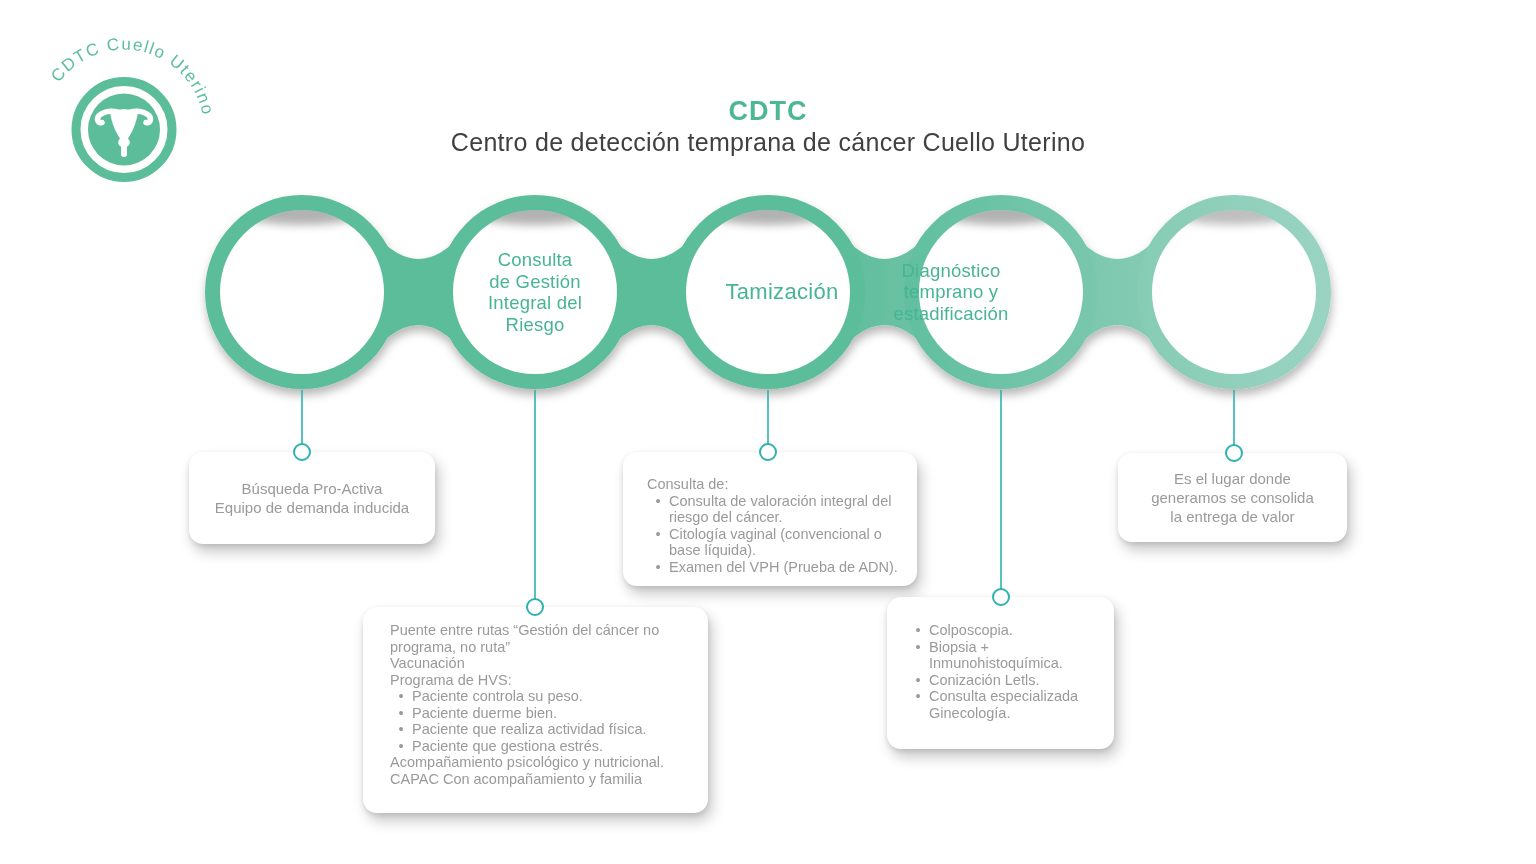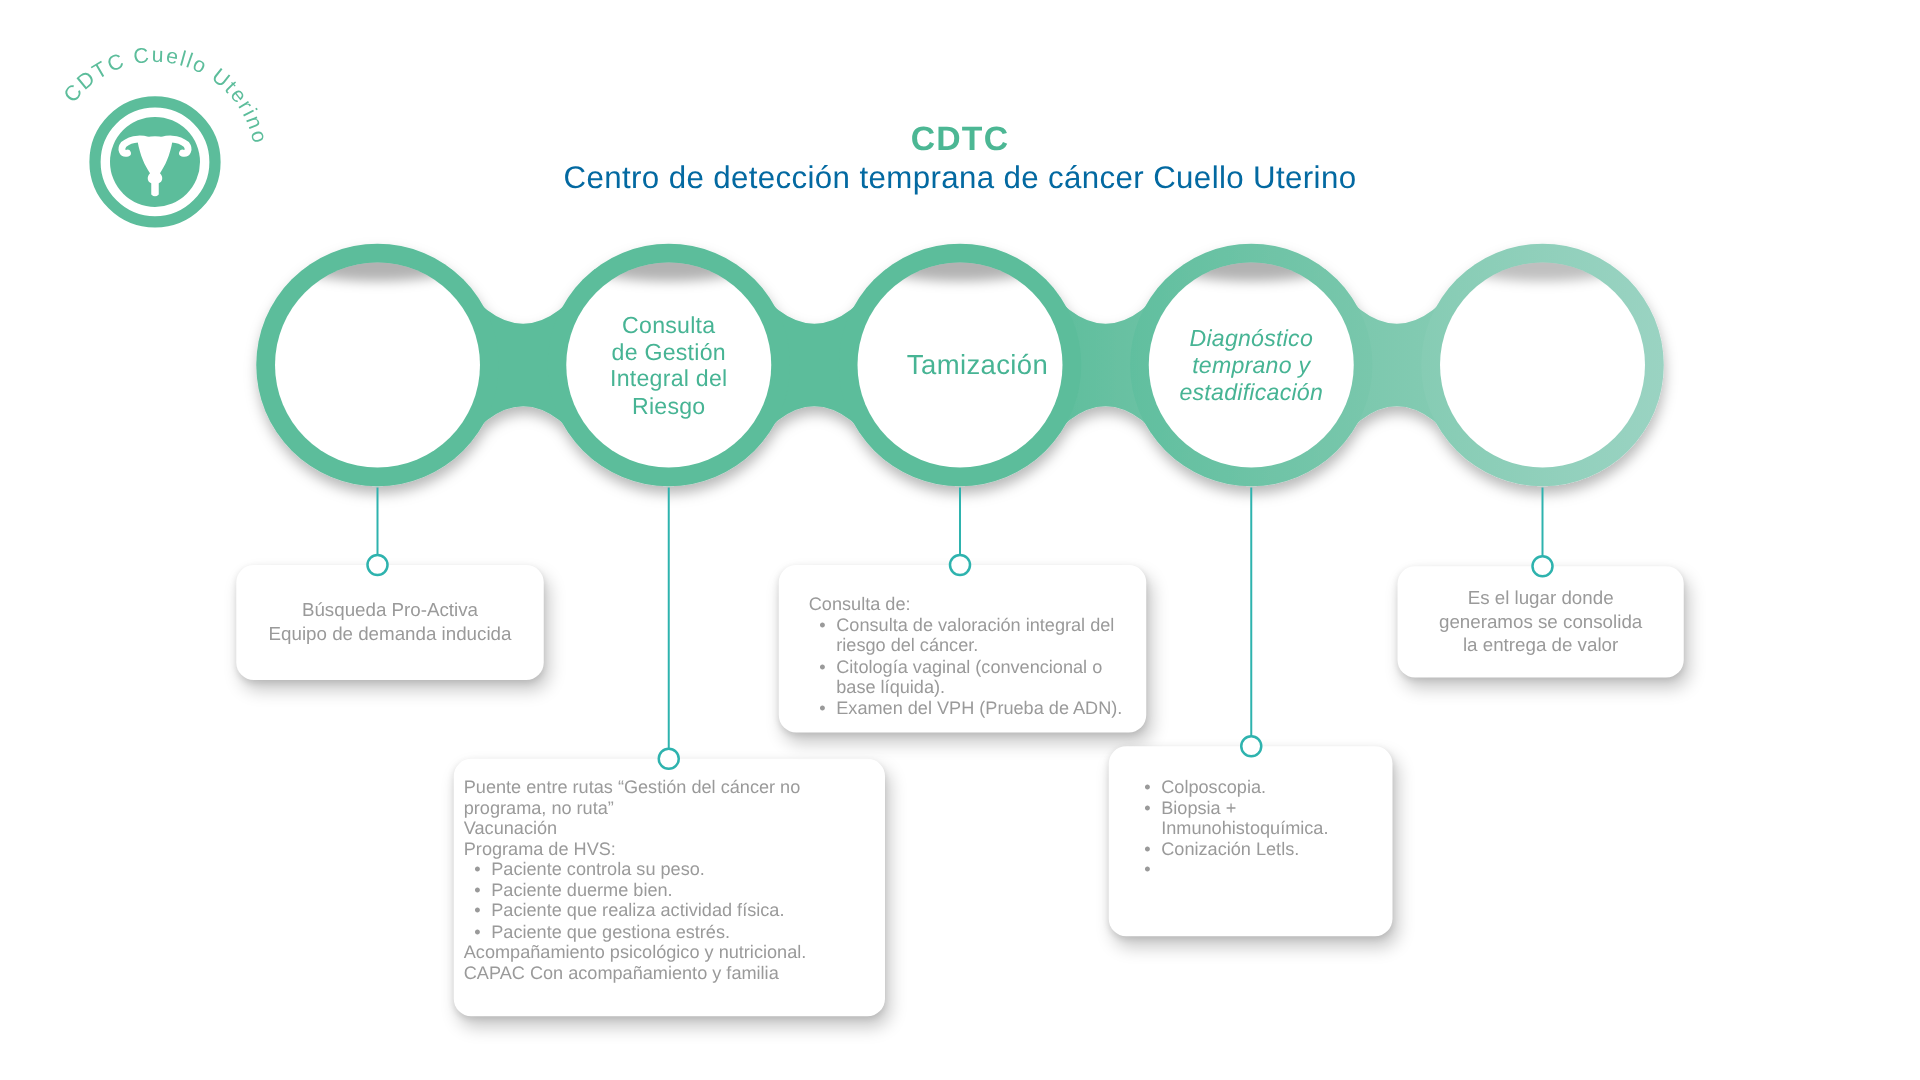--- a/index.html
+++ b/index.html
@@ -4,21 +4,21 @@
 <style>
   html,body{margin:0;padding:0;background:#ffffff;}
   .page{position:relative;width:1536px;height:864px;overflow:hidden;background:#ffffff;
         font-family:"Liberation Sans",sans-serif;}
   .abs{position:absolute;left:0;top:0;width:1536px;height:864px;pointer-events:none;}
 
   
   .title{position:absolute;left:0;top:96px;width:1536px;text-align:center;
          font-size:27px;font-weight:bold;letter-spacing:1px;color:#4cb794;}
   .subtitle{position:absolute;left:0;top:128px;width:1536px;text-align:center;
-         font-size:25px;color:#0369a1;letter-spacing:0.3px;}
+         font-size:25px;color:#404040;letter-spacing:0.3px;}
 
   
   .stage-label{position:absolute;top:210px;width:164px;height:164px;border-radius:50%;
          display:flex;align-items:center;justify-content:center;text-align:center;
          white-space:pre-line;color:#47b494;}
   .stage-label.single{font-size:22px;letter-spacing:0.3px;}
   .stage-label.multi{font-size:18.5px;line-height:21.5px;letter-spacing:0.2px;}
 
   
   .note{position:absolute;background:#ffffff;border-radius:14px;color:#9a9a9a;
@@ -128,30 +128,30 @@
   </svg>
 
   <div class="title">CDTC</div>
   <div class="subtitle">Centro de detección temprana de cáncer Cuello Uterino</div>
 
   <div class="stage-label multi" style="left:453px;">Consulta
 de Gestión
 Integral del
 Riesgo</div>
   <div class="stage-label single" style="left:700px;">Tamización</div>
-  <div class="stage-label multi" style="left:919px;font-style:italic;">Diagnóstico
+  <div class="stage-label multi" style="left:869px;">Diagnóstico
 temprano y
 estadificación</div>
 
   <div class="note center" style="left:189px;top:452px;width:246px;height:92px;">
     <div class="pre">Búsqueda Pro-Activa
 Equipo de demanda inducida</div>
   </div>
 
-  <div class="note list" style="left:363px;top:607px;width:345px;height:206px;padding:15px 14px 0 8px;box-sizing:border-box;">
+  <div class="note list" style="left:363px;top:607px;width:345px;height:206px;padding:15px 14px 0 27px;box-sizing:border-box;">
     <div>
         <div class="note-line">Puente entre rutas “Gestión del cáncer no programa, no ruta”</div>
         <div class="note-line">Vacunación</div>
         <div class="note-line">Programa de HVS:</div>
         <div class="note-line bullet">
           <span class="dot">•</span>
           <span class="txt">Paciente controla su peso.</span>
         </div>
         <div class="note-line bullet">
           <span class="dot">•</span>
@@ -197,20 +197,21 @@
         <div class="note-line bullet">
           <span class="dot">•</span>
           <span class="txt">Biopsia + Inmunohistoquímica.</span>
         </div>
         <div class="note-line bullet">
           <span class="dot">•</span>
           <span class="txt">Conización Letls.</span>
         </div>
         <div class="note-line bullet">
           <span class="dot">•</span>
+          <span class="txt">Consulta especializada Ginecología.</span>
         </div>
       </div>
   </div>
 
   <div class="note center" style="left:1118px;top:453px;width:229px;height:89px;">
     <div class="pre">Es el lugar donde
 generamos se consolida
 la entrega de valor</div>
   </div>
 

